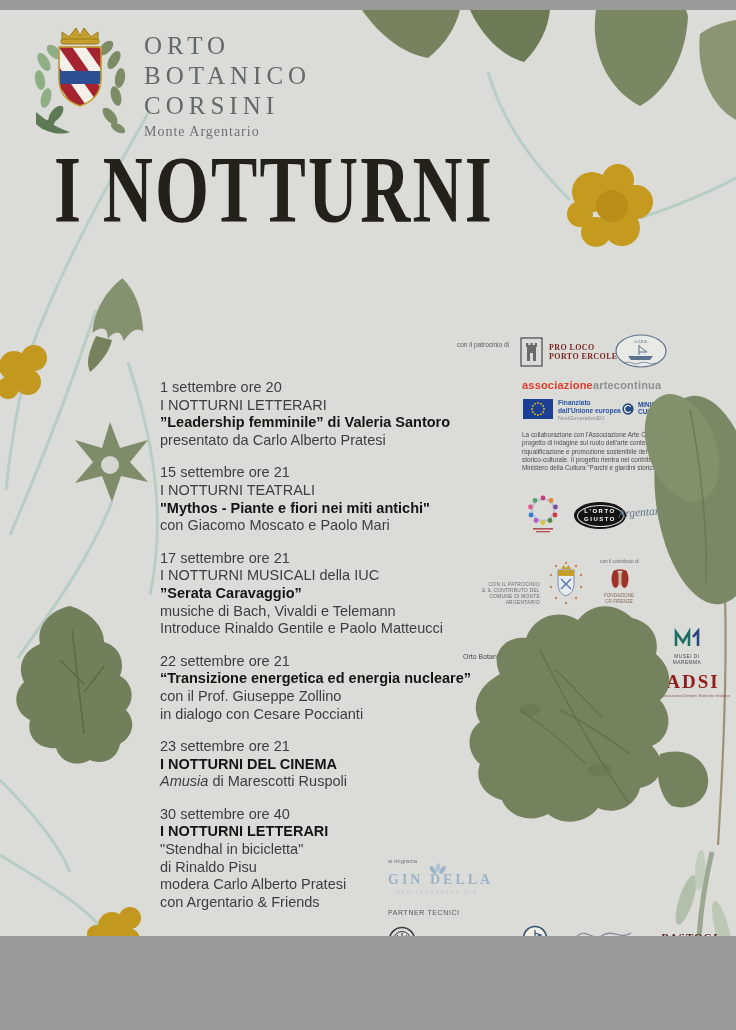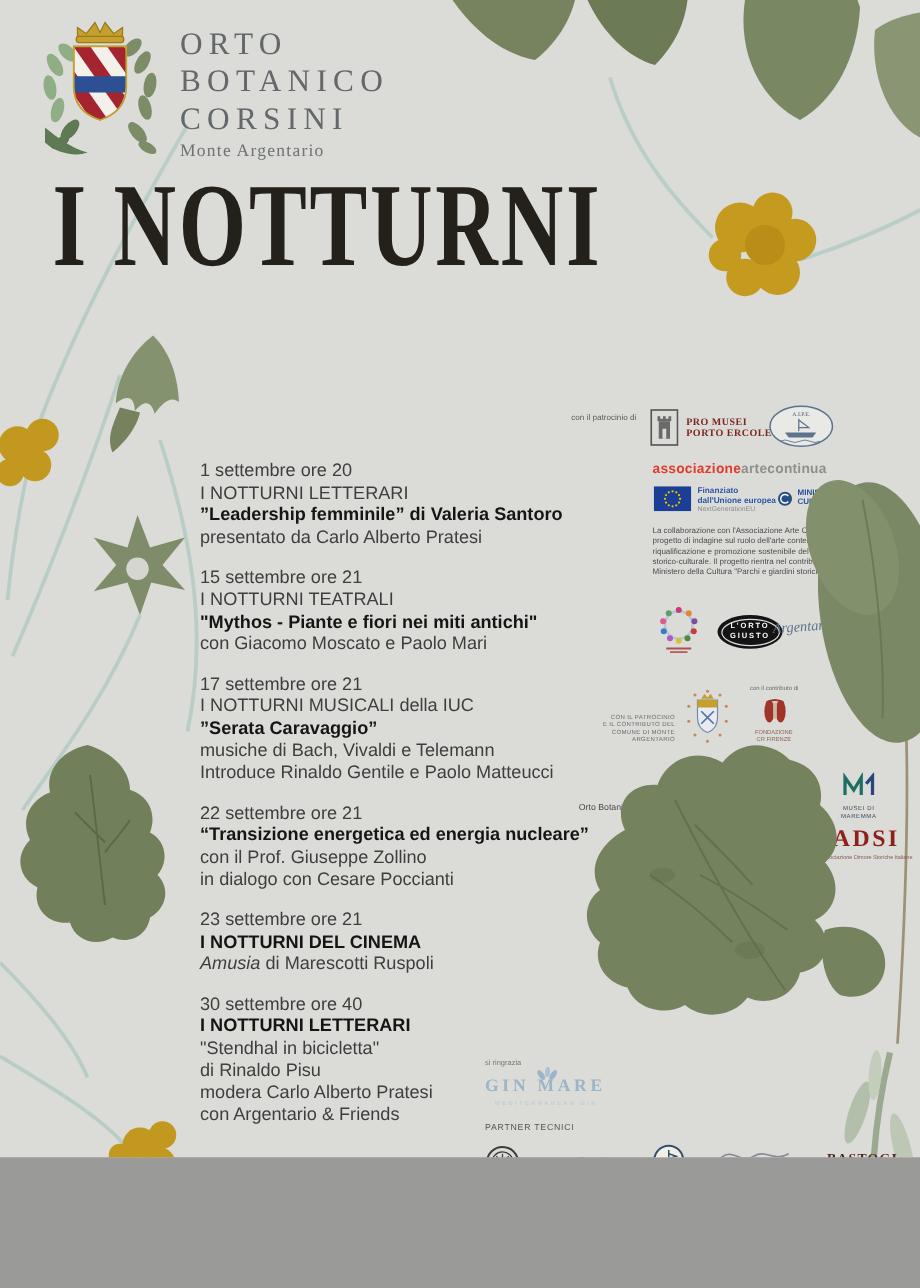--- a/index.html
+++ b/index.html
@@ -1,29 +1,29 @@
 <!DOCTYPE html>
 <html><head>
 <meta charset="utf-8">
 <style>
   html,body{margin:0;padding:0;background:#9a9a98;}
   .poster{position:relative;width:736px;height:926px;background:#dbdbd8;overflow:hidden;
-          font-family:"Liberation Sans",sans-serif;margin:0 auto;}
+          font-family:"Liberation Sans",sans-serif;margin:10px auto;}
   svg.deco-bg{position:absolute;left:0;top:0;z-index:0;}
   svg.deco-top{position:absolute;left:0;top:0;z-index:3;pointer-events:none;}
   .abs{position:absolute;z-index:1;}
 
   
   .brand{left:26px;top:14px;display:flex;gap:10px;}
   .brand-text{margin-top:7px;}
   .brand-line{font-family:"Liberation Serif",serif;font-size:25px;line-height:30px;color:#63686a;letter-spacing:5px;}
   .brand-sub{font-family:"Liberation Serif",serif;font-size:14px;color:#6d7274;margin-top:3px;letter-spacing:1px;}
 
   
-  .title1{left:42px;top:130px;}
+  .title1{left:54px;top:130px;}
   .title2{right:70px;top:220px;}
   .cond1,.cond2{display:inline-block;font-family:"Liberation Serif",serif;font-weight:bold;color:#24211b;white-space:nowrap;}
   .cond1{font-size:95px;line-height:100px;letter-spacing:3px;transform:scaleX(.73);transform-origin:left;}
   .cond2{font-size:69px;line-height:74px;letter-spacing:2px;transform:scaleX(.73);transform-origin:right;}
 
   
   .events{left:160px;top:369px;width:360px;}
   .event{margin-bottom:15px;}
   .ev-line{font-size:14.5px;line-height:17.6px;color:#3e3e3e;white-space:nowrap;}
   .ev-line.bold{font-weight:bold;color:#151515;}
@@ -260,21 +260,21 @@
   <div class="abs patro-label">con il patrocinio di</div>
 
   <div class="abs proloco">
     <svg width="23" height="30" viewBox="0 0 23 30">
       <rect x="1" y="1" width="21" height="28" fill="none" stroke="#555" stroke-width="1.3"></rect>
       <path d="M6,10 h11 v-4 h-2.2 v2 h-2.2 v-2 h-2.2 v2 h-2.2 v-2 H6 Z" fill="#6a6a6a"></path>
       <rect x="7" y="10" width="9" height="14" fill="#6a6a6a"></rect>
       <rect x="10" y="16" width="3" height="8" fill="#dbdbd8"></rect>
     </svg>
     <div class="proloco-text">
-      <div>PRO MUSEI</div>
+      <div>PRO LOCO</div>
       <div>PORTO ERCOLE</div>
     </div>
   </div>
 
   <svg class="abs aipe" width="54" height="36" viewBox="0 0 54 36">
     <ellipse cx="27" cy="18" rx="25" ry="16" fill="#e9e9e5" stroke="#5c7390" stroke-width="1.2"></ellipse>
     <text x="27" y="9.5" font-size="4.6" text-anchor="middle" fill="#41597a" font-family="Liberation Serif,serif">A.I.P.E.</text>
     <path d="M14,23 h25 l-3,4 h-19 Z" fill="#5c7390"></path>
     <path d="M25,12 v10 M25,13 l8,6 h-8" stroke="#5c7390" stroke-width="1" fill="none"></path>
     <path d="M10,30 q4,-2 8,0 q4,2 8,0 q4,-2 8,0 q4,2 8,0" stroke="#5c7390" stroke-width=".7" fill="none"></path>
@@ -418,21 +418,21 @@
   </div>
 
   <div class="abs ginmare">
     <div class="gm-label">si ringrazia</div>
     <div class="gm-logo">
       <svg class="gm-leaf" width="18" height="12" viewBox="0 0 18 12">
         <ellipse cx="5" cy="7" rx="2.2" ry="4.5" fill="#9cb4c8" transform="rotate(-35 5 7)"></ellipse>
         <ellipse cx="10" cy="4.5" rx="2" ry="4.2" fill="#aec2d2" transform="rotate(5 10 4.5)"></ellipse>
         <ellipse cx="14.5" cy="7" rx="2.2" ry="4.5" fill="#9cb4c8" transform="rotate(35 14.5 7)"></ellipse>
       </svg>
-      <span>GIN MARE</span>
+      <span>GIN DELLA</span>
     </div>
     <div class="gm-sub">MEDITERRANEAN GIN</div>
   </div>
 
   <div class="abs partners-label">PARTNER TECNICI</div>
   <div id="prow1" class="prow r1">
       <div class="plogo k-stamp">
         <svg width="28" height="28" viewBox="0 0 28 28">
           <circle cx="14" cy="14" r="12.5" fill="none" stroke="#3c3c3c" stroke-width="1.6"></circle>
           <circle cx="14" cy="14" r="8.5" fill="none" stroke="#3c3c3c" stroke-width="1"></circle>

